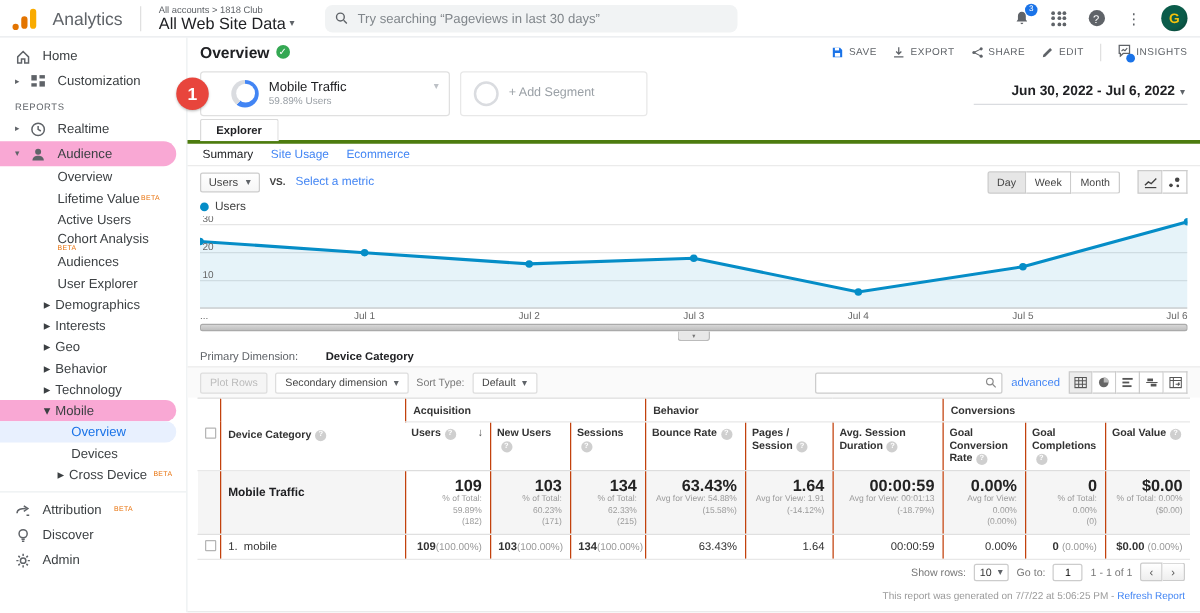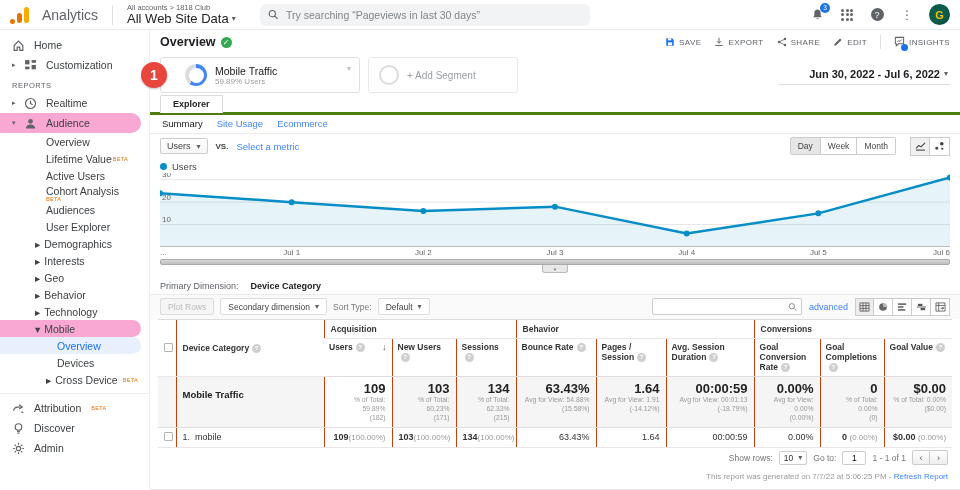--- a/index.html
+++ b/index.html
@@ -97,21 +97,21 @@
 
   .chart-block { padding:0 10px; position:relative; }
   .legend { display:flex; align-items:center; gap:5px; font-size:9.5px; color:#444; height:14px; }
   .legend .dotb { width:7px; height:7px; border-radius:50%; background:#058dc7; }
   .chart-wrap { position:relative; height:74px; }
   .xlabels { position:relative; height:12px; font-size:8px; color:#666; }
   .xlabels span { position:absolute; top:1px; }
   .scrubber { height:6px; background:linear-gradient(#d7d7d7,#bfbfbf); border:1px solid #aaa; border-radius:2px; }
   .scrub-handle { width:26px; height:8px; margin:0 auto; background:#e8e8e8; border:1px solid #bbb; border-top:none; border-radius:0 0 3px 3px; display:flex; align-items:center; justify-content:center; font-size:5px; color:#777; }
 
-  .dimension-row { height:17px; display:flex; align-items:center; gap:12px; padding:0 10px; font-size:9px; color:#5f6368; margin-top:4px; }
+  .dimension-row { height:17px; display:flex; align-items:center; gap:22px; padding:0 10px; font-size:9px; color:#5f6368; margin-top:4px; }
   .dim-on { color:#202124; font-weight:bold; }
 
   .table-toolbar { height:26px; display:flex; align-items:center; gap:6px; padding:0 10px; background:#fafafa; border-top:1px solid #ebebeb; }
   .tt-btn { border:1px solid #ddd; border-radius:2px; background:#fff; font-size:8.5px; color:#444; padding:2.5px 7px; display:flex; align-items:center; gap:5px; cursor:pointer; }
   .tt-btn.disabled { color:#bbb; background:#f5f5f5; }
   .tt-label { font-size:8.5px; color:#777; }
   .tt-right { margin-left:auto; display:flex; align-items:center; gap:7px; }
   .search-box { width:150px; height:17px; border:1px solid #ccc; border-radius:2px; background:#fff; display:flex; align-items:center; padding:0 4px; }
   .search-box input { border:none; outline:none; width:100%; font-size:9px; font-family:inherit; }
   .view-group { display:flex; }

